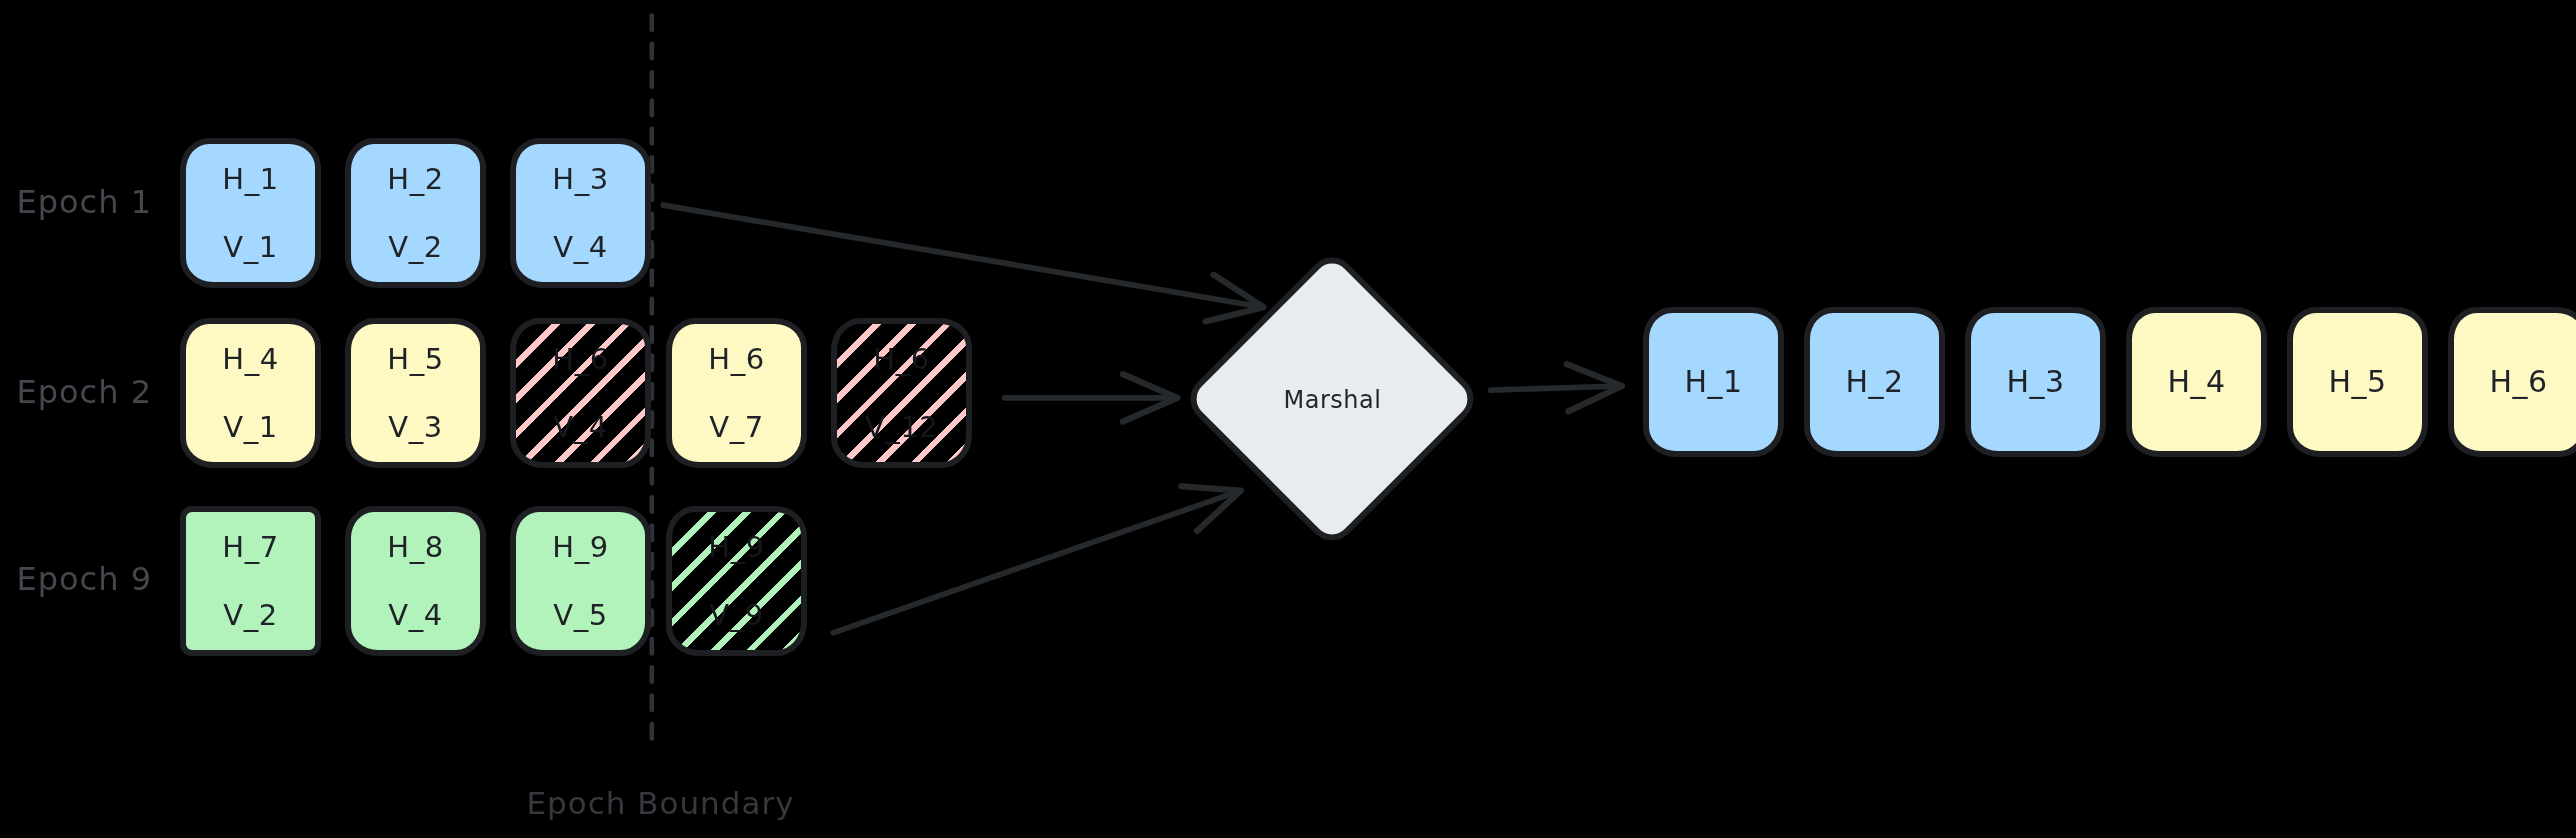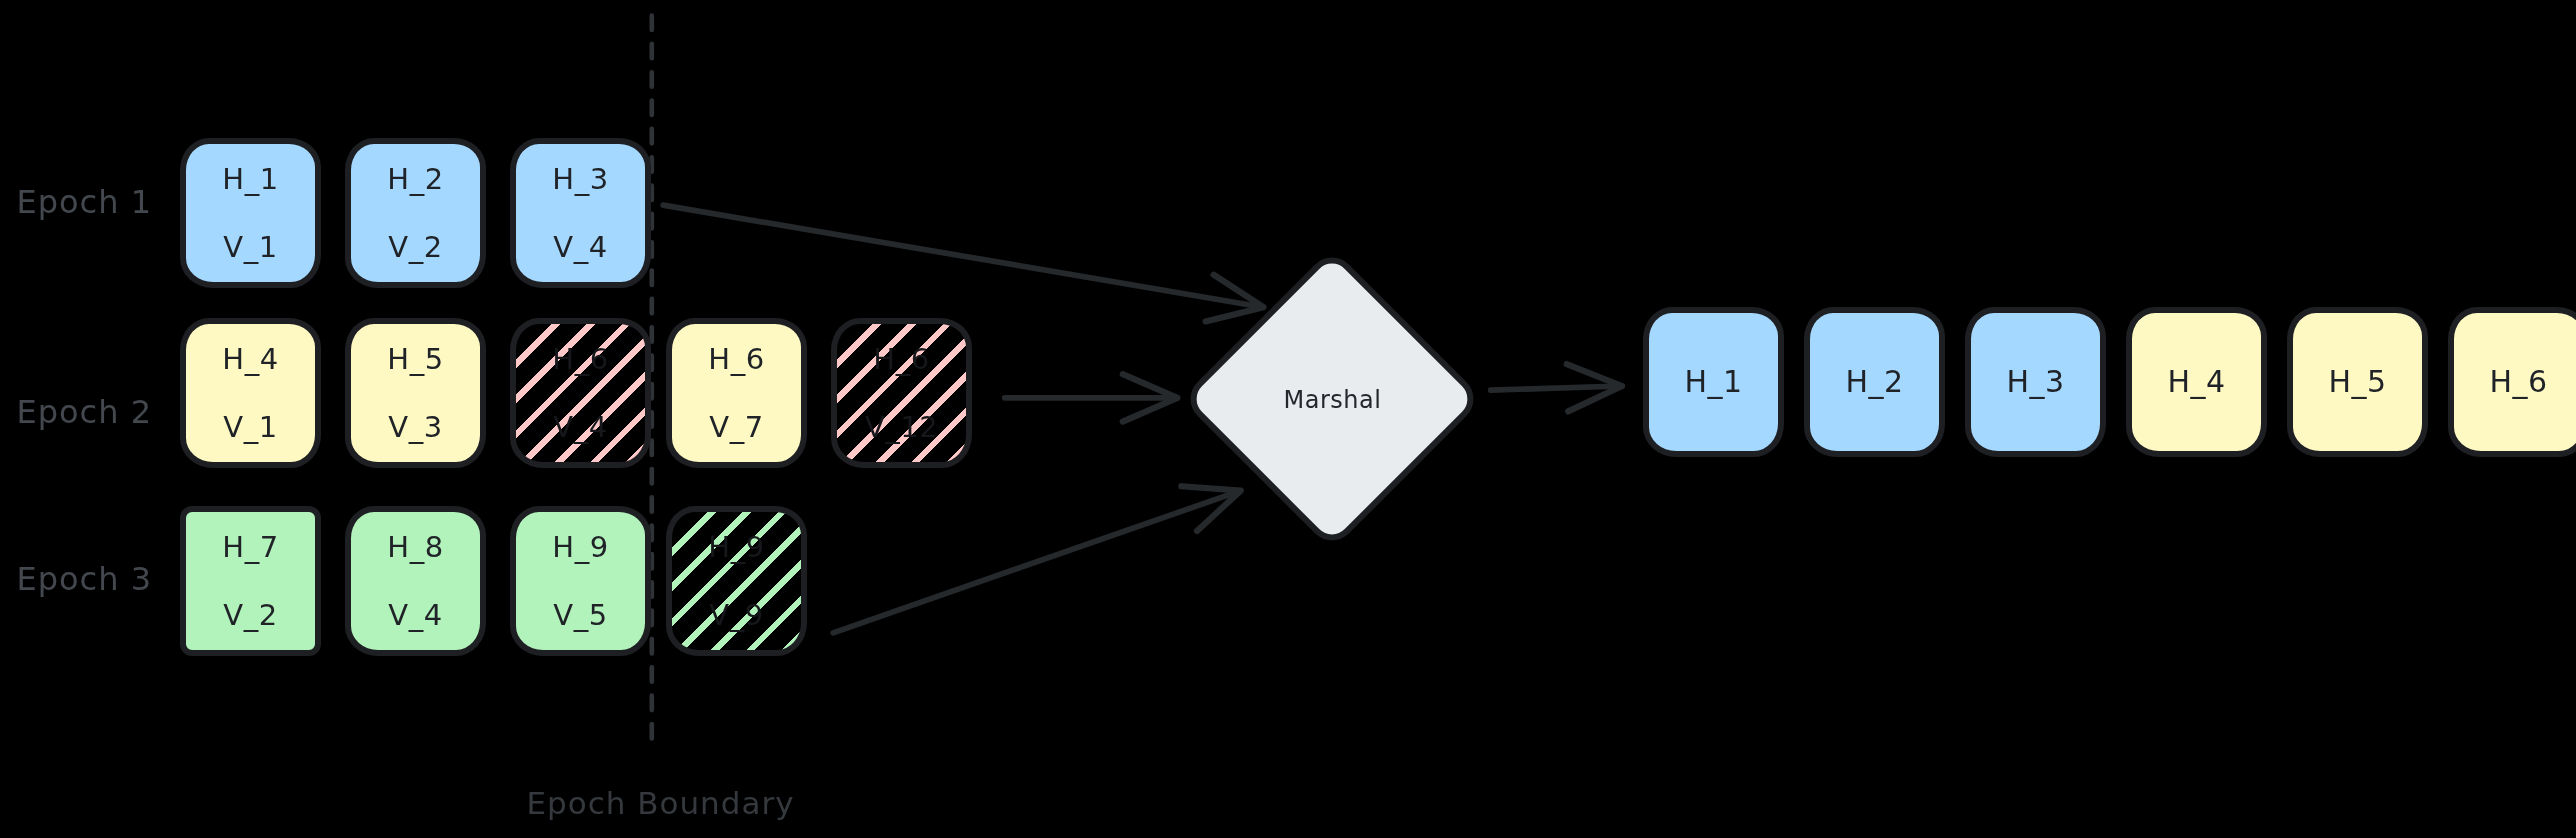--- a/index.html
+++ b/index.html
@@ -118,22 +118,22 @@
       </marker>
     </defs>
     <line x1="1265" y1="30" x2="1265" y2="1458" stroke="#2f3337" stroke-width="9" stroke-linecap="round" stroke-dasharray="28 27"></line>
     <line x1="1287" y1="398" x2="2452" y2="596" stroke="#26292c" stroke-width="11" stroke-linecap="round" marker-end="url(#ah)"></line>
     <line x1="1950" y1="772" x2="2285" y2="772" stroke="#26292c" stroke-width="11" stroke-linecap="round" marker-end="url(#ah)"></line>
     <line x1="1617" y1="1228" x2="2408" y2="952" stroke="#26292c" stroke-width="11" stroke-linecap="round" marker-end="url(#ah)"></line>
     <line x1="2893" y1="757" x2="3148" y2="749" stroke="#26292c" stroke-width="11" stroke-linecap="round" marker-end="url(#ah)"></line>
   </svg>
 
   <div class="epoch-label" style="top:181px;">Epoch 1</div>
-  <div class="epoch-label" style="top:371px;margin-top:20px;">Epoch 2</div>
-  <div class="epoch-label" style="top:558px;">Epoch 3</div>
+  <div class="epoch-label" style="top:371px;">Epoch 2</div>
+  <div class="epoch-label" style="top:558px;">Epoch 9</div>
 
   <div class="box c-blue" style="left:180px; top:138px;">
     <div>H_1</div>
     <div>V_1</div>
   </div>
   <div class="box c-blue" style="left:345px; top:138px;">
     <div>H_2</div>
     <div>V_2</div>
   </div>
   <div class="box c-blue" style="left:510px; top:138px;">

